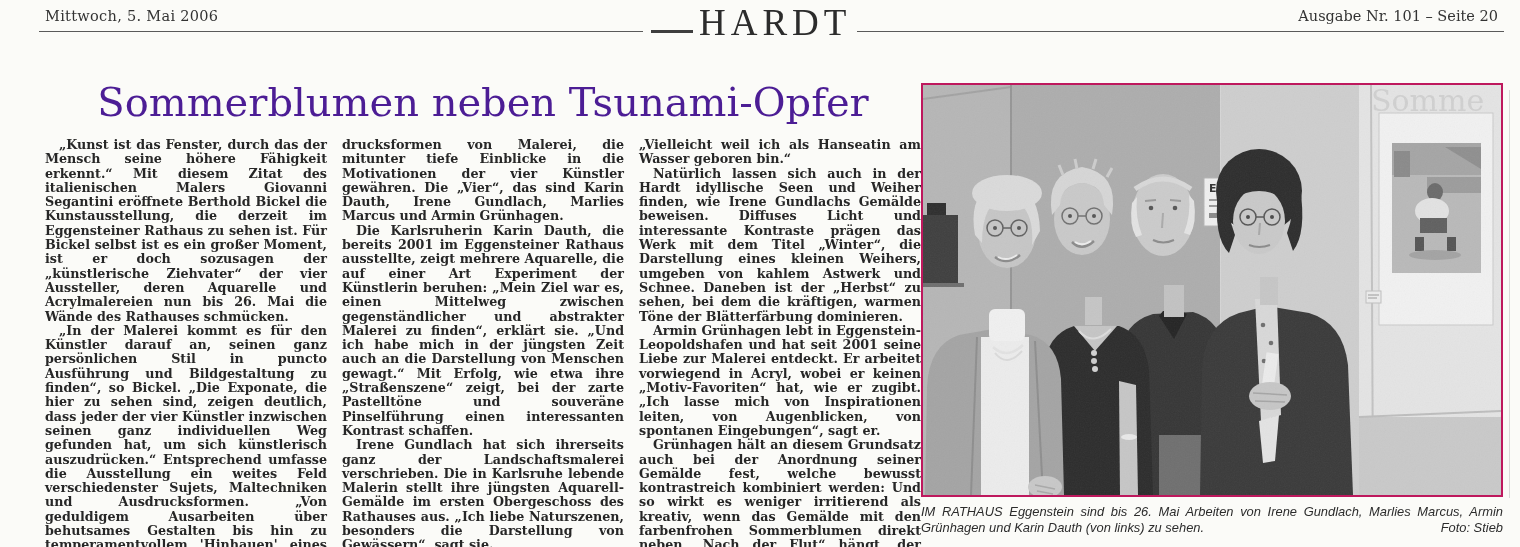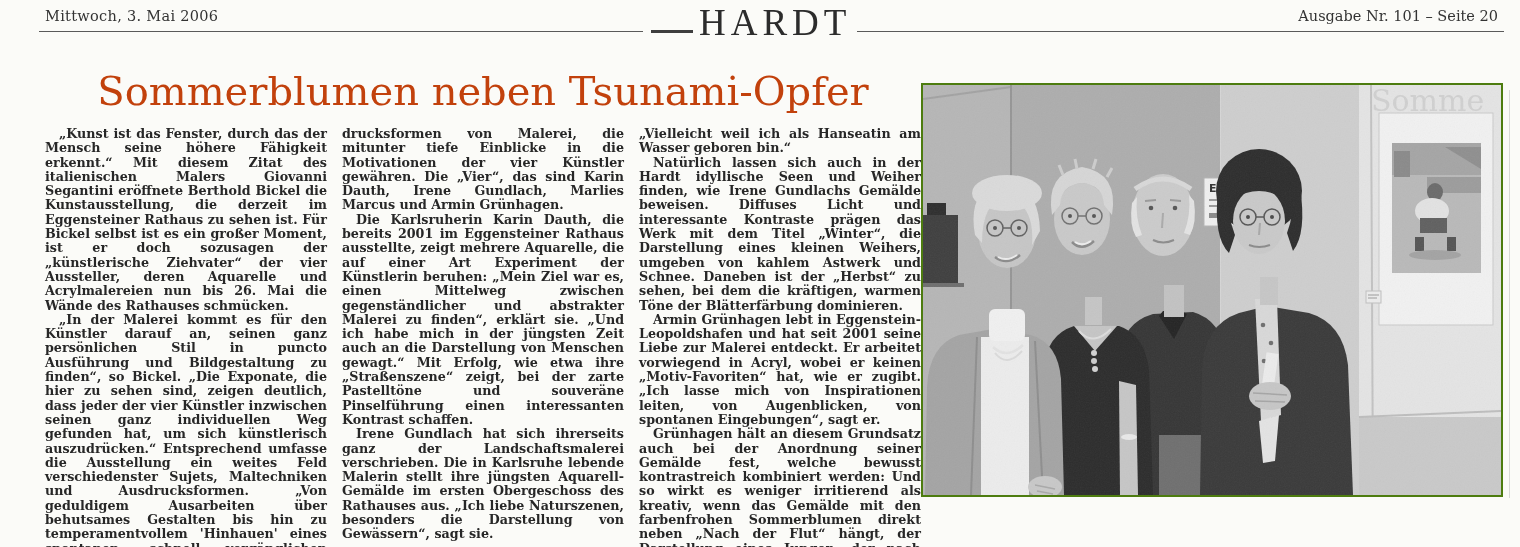--- a/index.html
+++ b/index.html
@@ -9,44 +9,44 @@
   }
   
   .date{position:absolute;left:45px;top:8px;font-size:14.5px;letter-spacing:.3px;color:#333;}
   .rule-left{position:absolute;left:39px;top:31px;width:604px;height:1px;background:#5a5a5a;}
   .mast-dash{position:absolute;left:651px;top:30px;width:42px;height:3px;background:#3e3e3e;}
   .hardt{position:absolute;left:699px;top:1px;font-size:37px;letter-spacing:5px;color:#2c2c2c;font-family:Liberation Serif, serif;}
   .rule-right{position:absolute;left:857px;top:31px;width:647px;height:1px;background:#5a5a5a;}
   .issue{position:absolute;right:22px;top:8px;font-size:14.5px;color:#333;}
   
   .article{position:absolute;left:45px;top:68px;width:876px;}
-  .headline{margin:0;font-size:40px;line-height:46px;font-weight:normal;text-align:center;color:#c2410c;}
+  .headline{margin:11px;font-size:40px;line-height:46px;font-weight:normal;text-align:center;color:#4c1d95;}
   .subhead{margin:6px 0 0;font-size:18px;line-height:24px;font-weight:bold;text-align:center;color:#303030;}
   .cols{display:flex;gap:15px;margin-top:13px;}
   .col{width:282px;font-size:12.7px;line-height:14.3px;text-align:justify;color:#272727;}
   .col p{margin:0;font-weight:bold;}
   .col p.indent{text-indent:14px;}
   
   .photo-fig{position:absolute;left:921px;top:83px;width:582px;}
-  .photo{width:582px;height:414px;border:2px solid #4d7c0f;box-sizing:border-box;background:#c4b5fd;}
+  .photo{width:582px;height:414px;border:2px solid #be185d;box-sizing:border-box;background:#c4b5fd;}
   .photo svg{display:block;}
   .caption{
     margin:7px 0 0;font-family:"Liberation Sans",sans-serif;font-style:italic;
     font-size:12.9px;line-height:15.5px;color:#2c2c2c;text-align:justify;
   }
   .credit{float:right;padding-left:10px;}
   .crease{position:absolute;left:1509px;top:90px;width:1px;height:408px;background:#d9d9d7;}
 </style>
 </head>
 <body>
 
 <div id="page">
 
   <div>
-    <div class="date">Mittwoch, 3. Mai 2006</div>
+    <div class="date">Mittwoch, 5. Mai 2006</div>
     <div class="rule-left"></div>
     <div class="mast-dash"></div>
     <div class="hardt">HARDT</div>
     <div class="rule-right"></div>
     <div class="issue">Ausgabe Nr. 101 – Seite 20</div>
   </div>
 
   <div class="article">
     <h1 class="headline">Sommerblumen neben Tsunami-Opfer</h1>
     <div class="cols">
@@ -209,16 +209,20 @@
           <line x1="333" y1="132" x2="341" y2="132" stroke="#565656" stroke-width="1.5"></line>
           <circle cx="325" cy="132" r="2" fill="#4a4a4a"></circle>
           <circle cx="349" cy="132" r="2" fill="#4a4a4a"></circle>
           <line x1="337" y1="138" x2="336" y2="150" stroke="#a8a8a8" stroke-width="2"></line>
           <path d="M326,160 Q336,164 347,160" stroke="#8b8b8b" stroke-width="2" fill="none"></path>
         </g>
 
         <rect width="578" height="410" filter="url(#grain)" opacity="0.07"></rect>
       </svg>
     </div>
+    <figcaption class="caption">
+      <span>IM RATHAUS Eggenstein sind bis 26. Mai Arbeiten von Irene Gundlach, Marlies Marcus, Armin Grünhagen und Karin Dauth (von links) zu sehen.</span>
+      <span class="credit">Foto: Stieb</span>
+    </figcaption>
   </figure>
 
   <div class="crease"></div>
 </div>
 
 </body></html>

